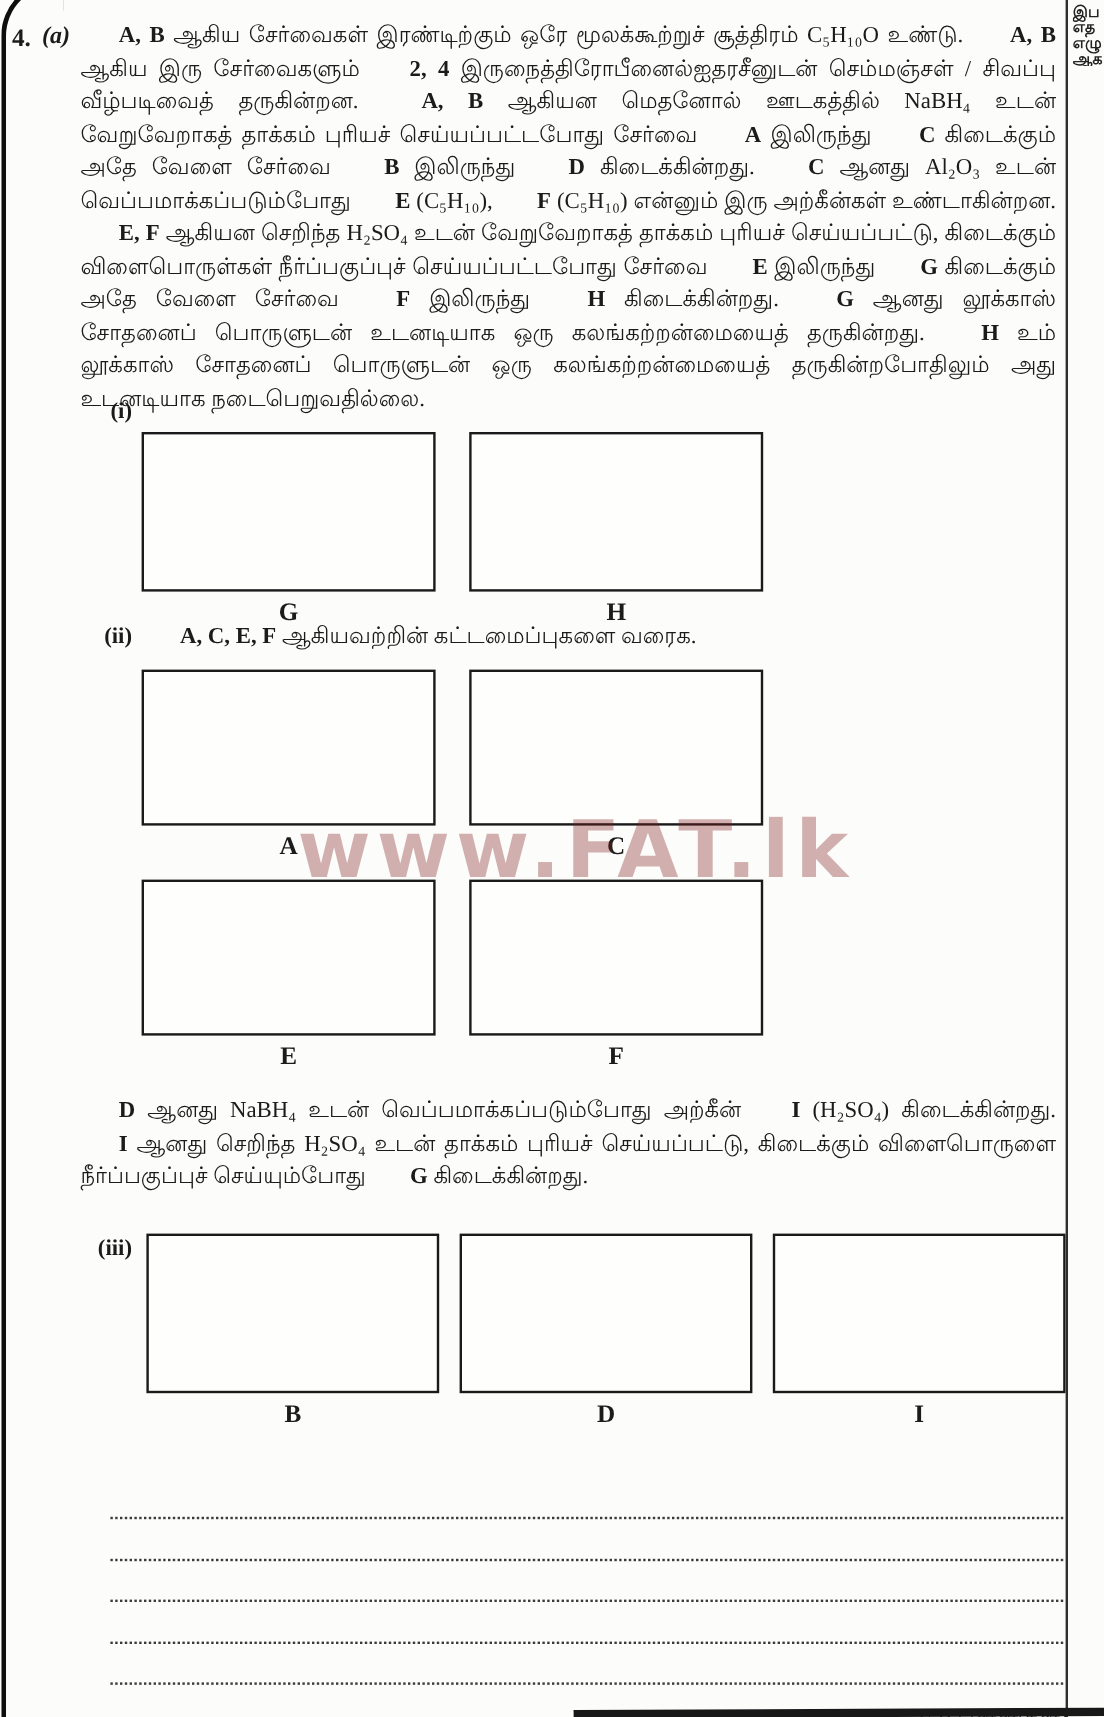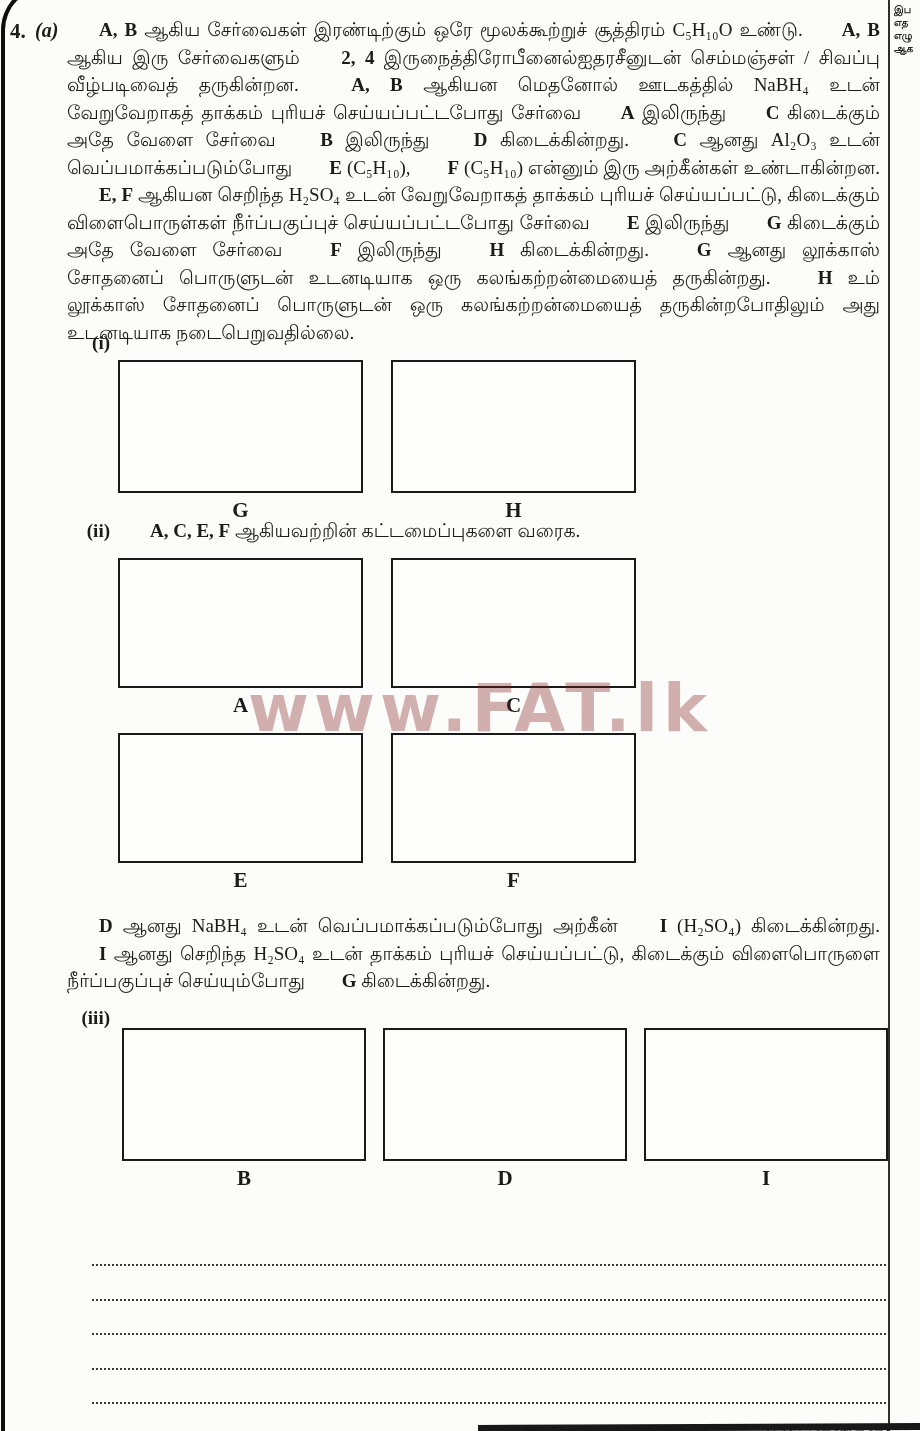--- a/index.html
+++ b/index.html
@@ -12,21 +12,21 @@
   
   .frame-left {
     position:absolute; left:1px; top:-16px; bottom:-6px; width:48px;
     border-left:4.5px solid #0e0e0e; border-top:4.5px solid #0e0e0e;
     border-top-left-radius:46px; pointer-events:none;
   }
   
   .rule-right { position:absolute; left:888px; top:0; bottom:0; width:2px; background:#2e2e2e; }
   .margin-notes {
     position:absolute; left:894px; top:3px; width:26px; overflow:hidden;
-    font-size:10px; line-height:13px; white-space:nowrap; color:#222; font-weight:bold;
+    font-size:13px; line-height:13px; white-space:nowrap; color:#222; font-weight:bold;
   }
   .qnum  { position:absolute; left:10px; top:19px; font-size:21px; font-weight:bold; }
   .part  { position:absolute; left:35px; top:19px; font-size:20px; font-style:italic; font-weight:bold; }
   .para {
     position:absolute; left:67px; width:813px; margin:0;
     font-size:19px; line-height:27.5px; text-align:justify;
   }
   .b { font-weight:bold;margin-left:32px; }
   .heading { position:absolute; left:66px; display:flex; gap:8px; font-size:19px; line-height:26px; }
   .sublabel { display:inline-block; min-width:44px; text-align:right; font-weight:bold; }
@@ -106,21 +106,21 @@
       <div class="boxlabel">E</div>
     </div>
     <div class="boxcol">
       <div class="abox w245 h130"></div>
       <div class="boxlabel">F</div>
     </div>
   </div>
 
   <p class="para" style="top:912px;"><span class="b">D</span><span> ஆனது NaBH₄ உடன் வெப்பமாக்கப்படும்போது அற்கீன் </span><span class="b">I</span><span> (H₂SO₄) கிடைக்கின்றது. </span><span class="b">I</span><span> ஆனது செறிந்த H₂SO₄ உடன் தாக்கம் புரியச் செய்யப்பட்டு, கிடைக்கும் விளைபொருளை நீர்ப்பகுப்புச் செய்யும்போது </span><span class="b">G</span><span> கிடைக்கின்றது.</span></p>
 
-  <div class="heading" style="top:1005px;">
+  <div class="heading" style="top:1028px;">
     <span class="sublabel">(iii)</span>
   </div>
   <div class="boxrow gap17" style="top:1028px; left:122px;">
     <div class="boxcol">
       <div class="abox w244 h133"></div>
       <div class="boxlabel">B</div>
     </div>
     <div class="boxcol">
       <div class="abox w244 h133"></div>
       <div class="boxlabel">D</div>

